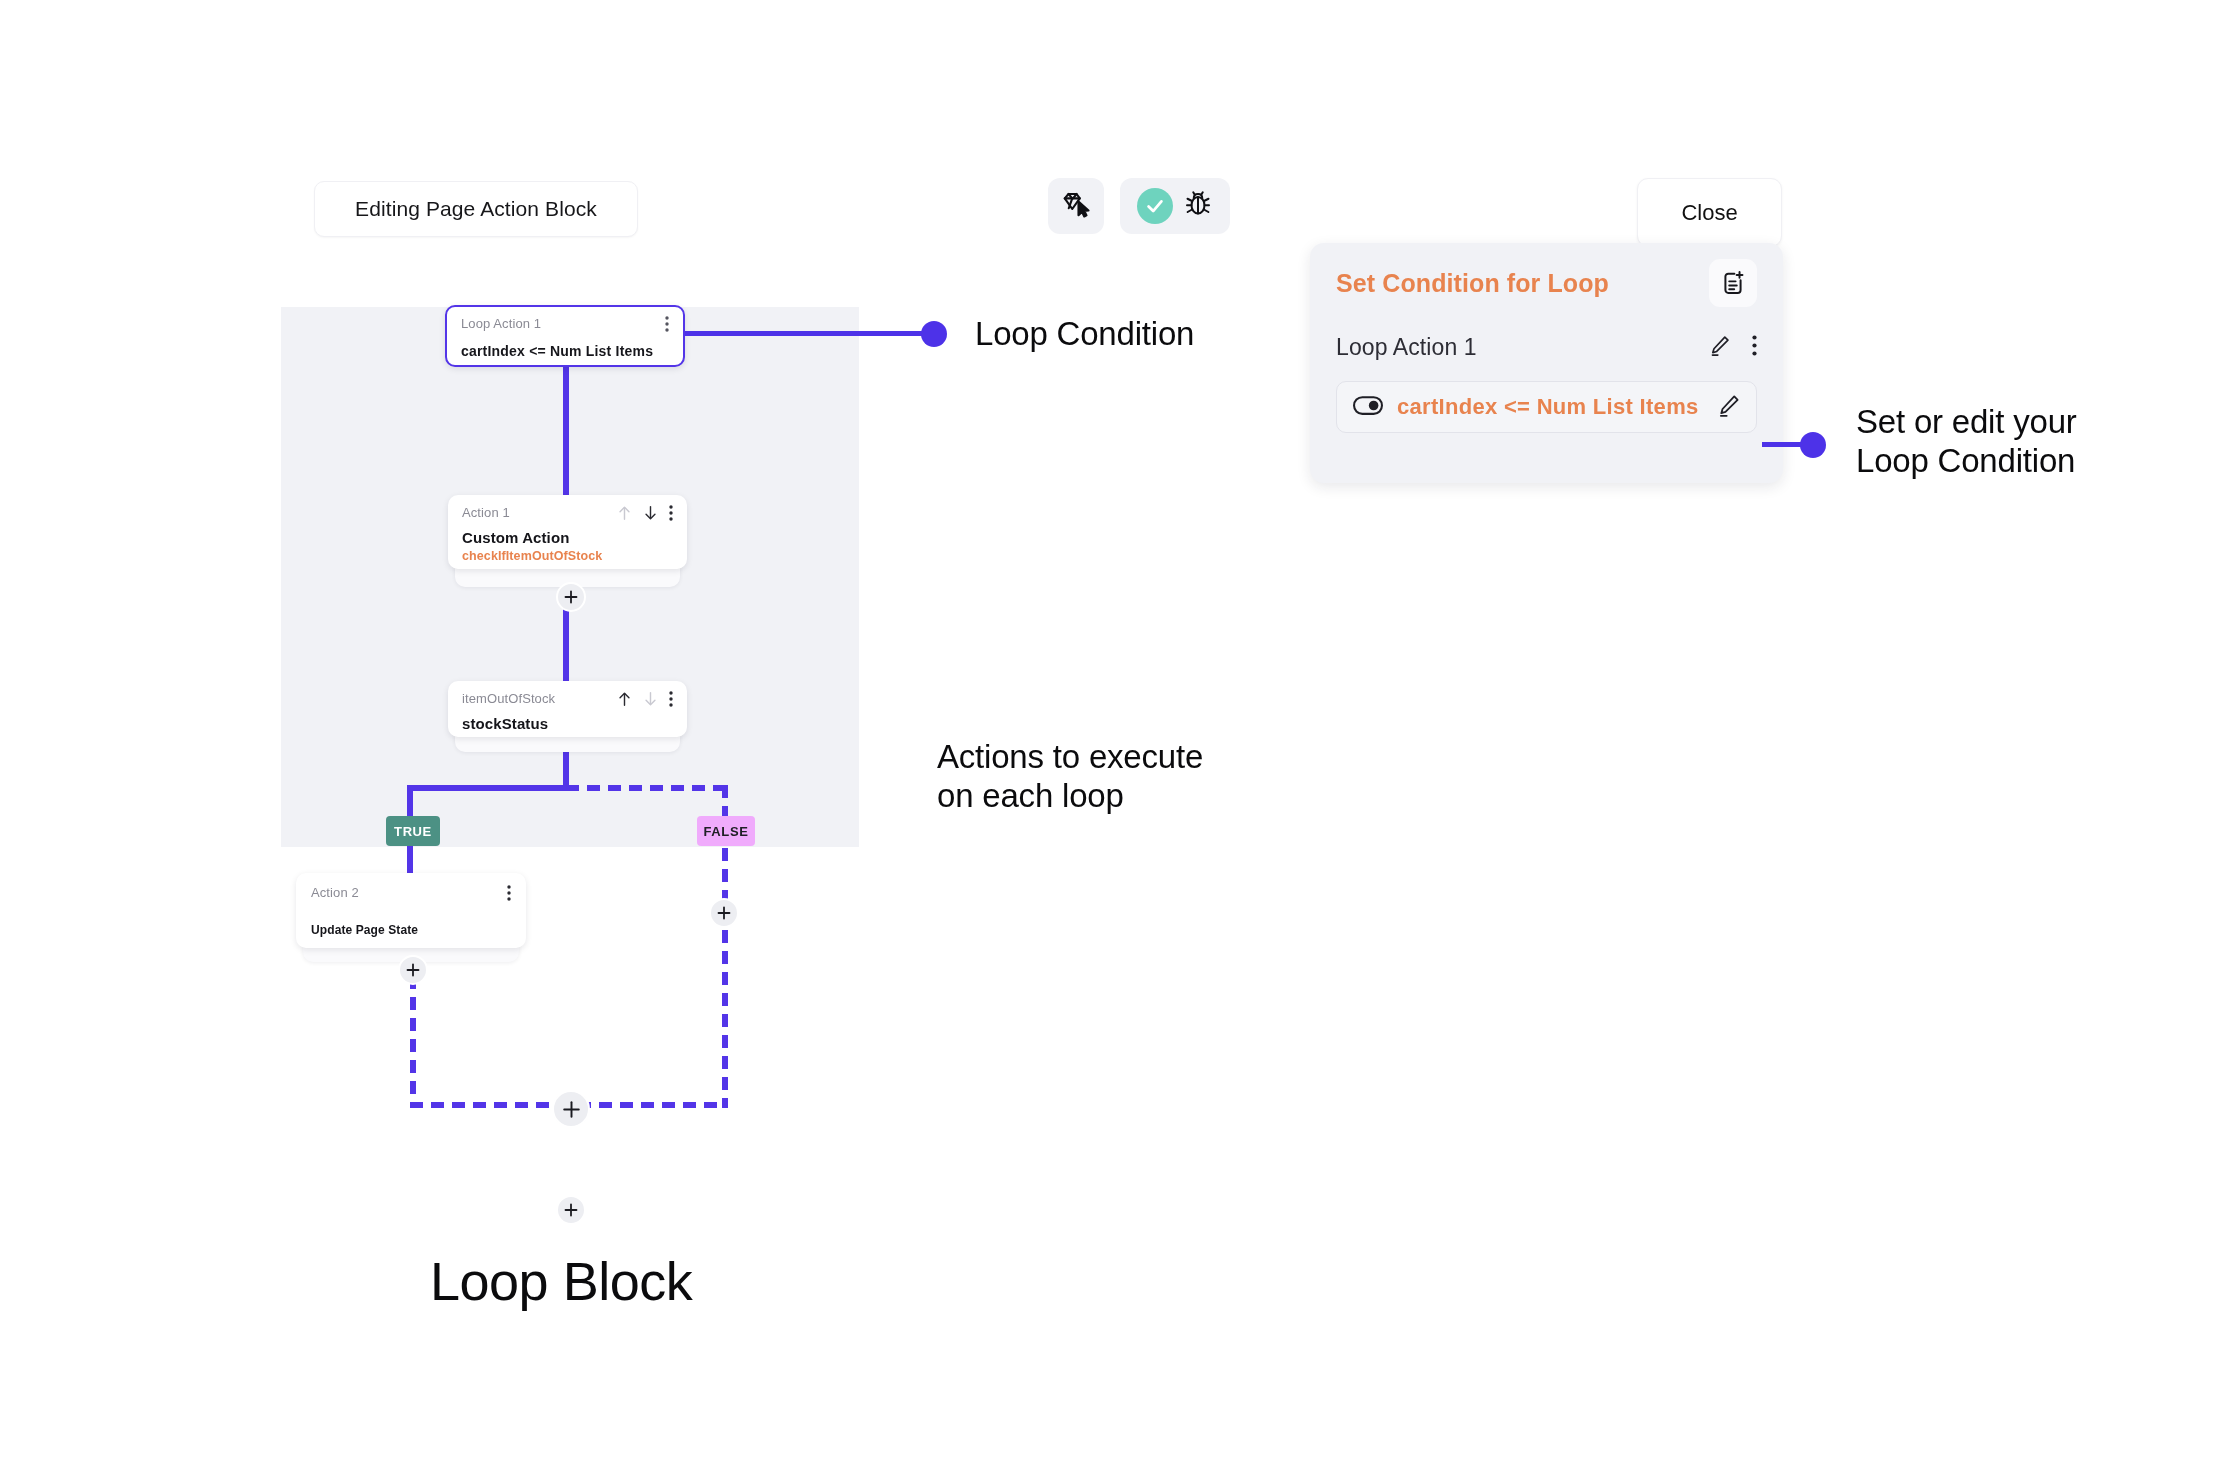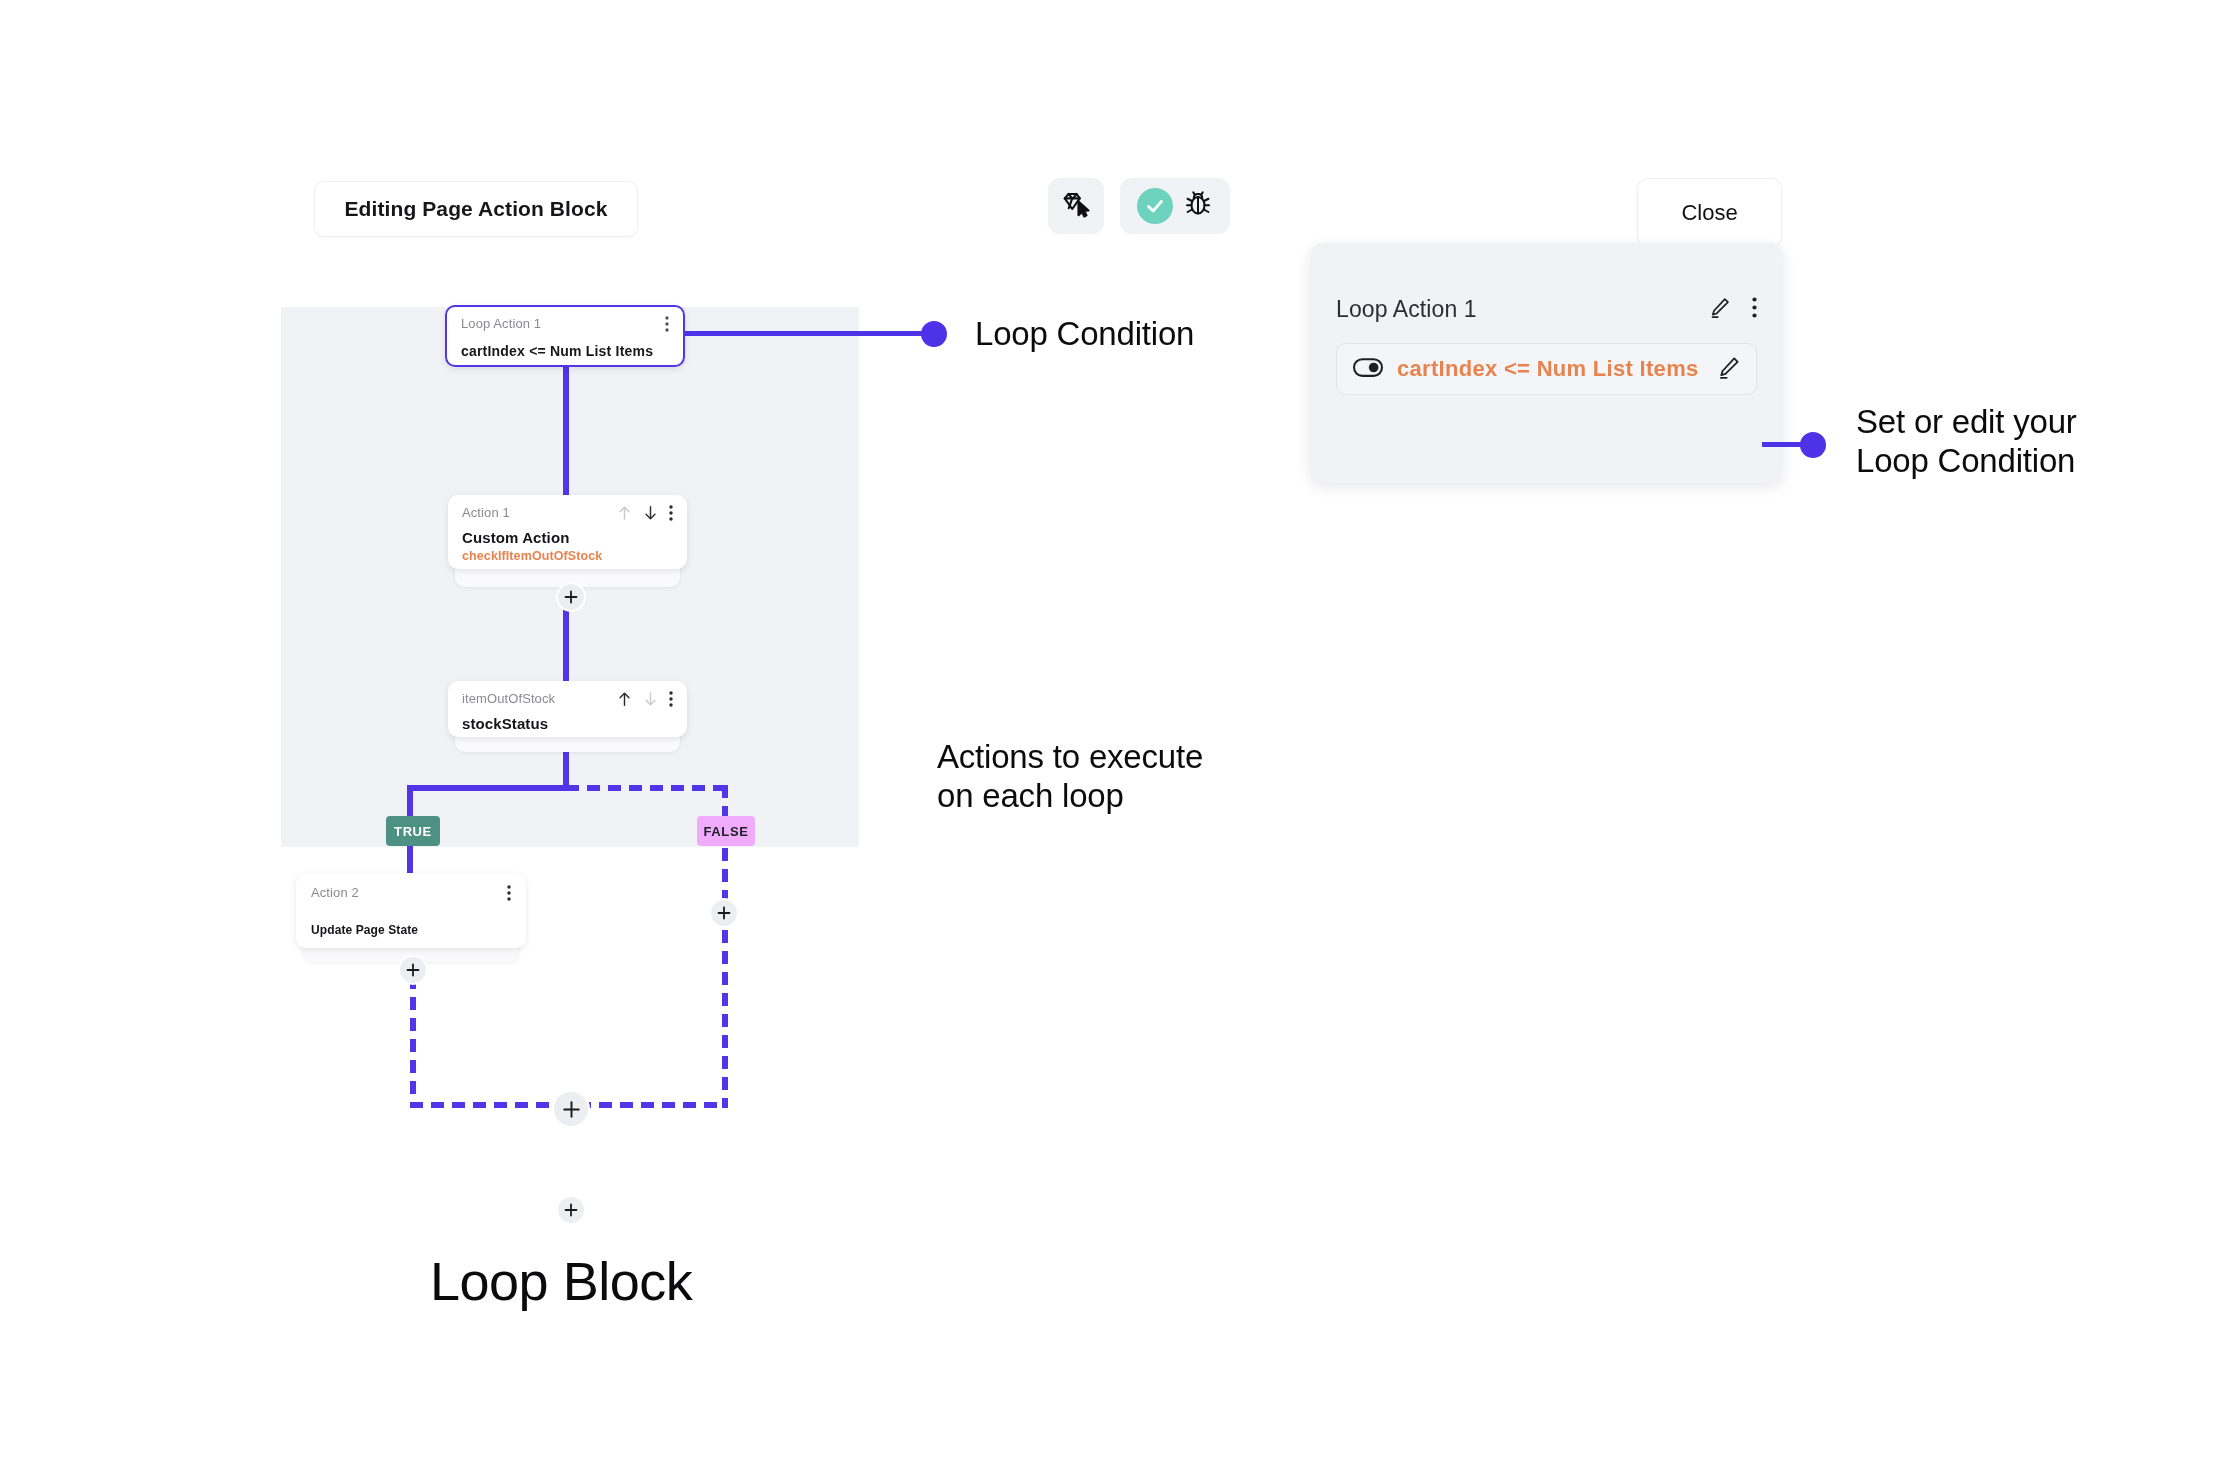--- a/index.html
+++ b/index.html
@@ -24,21 +24,21 @@
     left: 314px; top: 181px;
     width: 322px; height: 54px;
     background: #ffffff;
     border: 1.5px solid #F0F0F4;
     border-radius: 10px;
     display: flex; align-items: center; justify-content: center;
     box-shadow: 0 1px 2px rgba(0,0,0,.04);
   }
   #editing-chip .label {
     font-size: 21px;
-    font-weight: 700;
+    font-weight: 400;
     letter-spacing: .1px;
     color: #17171A;
   }
 
   #tool-group-left {
     left: 1048px; top: 178px;
     width: 56px; height: 56px;
     background: #F1F2F6;
     border-radius: 12px;
     display: flex; align-items: center; justify-content: center;
@@ -489,20 +489,33 @@
 
 <div class="callout" style="left:937px; top:738px;">Actions to execute
 on each loop</div>
 
 <div class="leader" style="left:1762px; top:442px; width:48px;"></div>
 <div class="dot" style="left:1800px; top:432px;"></div>
 <div class="callout" style="left:1856px; top:403px;">Set or edit your
 Loop Condition</div>
 
 <div class="abs" id="cond-panel">
+  <div class="panel-head">
+    <span id="panel-title">Set Condition for Loop</span>
+    <span id="doc-add-button">
+      <svg width="28" height="28" viewBox="0 0 24 24" fill="none" stroke="#17171C" stroke-width="1.7" stroke-linecap="round" stroke-linejoin="round">
+        <path d="M18.5 9.6 L18.5 18 A2.5 2.5 0 0 1 16 20.5 L8 20.5 A2.5 2.5 0 0 1 5.5 18 L5.5 6.5 A2.5 2.5 0 0 1 8 4 L13.2 4"></path>
+        <path d="M8.8 10.6 L14.2 10.6"></path>
+        <path d="M8.8 14.2 L15.2 14.2"></path>
+        <path d="M8.8 17.3 L13 17.3"></path>
+        <path d="M17.6 2.6 L17.6 7.6"></path>
+        <path d="M15.1 5.1 L20.1 5.1"></path>
+      </svg>
+    </span>
+  </div>
 
   <div id="panel-row-loop">
     <span id="panel-loop-label">Loop Action 1</span>
     <span class="icons">
       <span>
         <svg width="25" height="25" viewBox="0 0 24 24" fill="none" stroke="#1F1F26" stroke-width="1.6" stroke-linecap="round" stroke-linejoin="round">
           <path d="M17.1 3.9 L20.1 6.9 L9.3 17.7 L5.6 18.8 L6.7 15.1 Z"></path>
           <path d="M5.2 21.2 L10.4 21.2"></path>
         </svg>
       </span>

